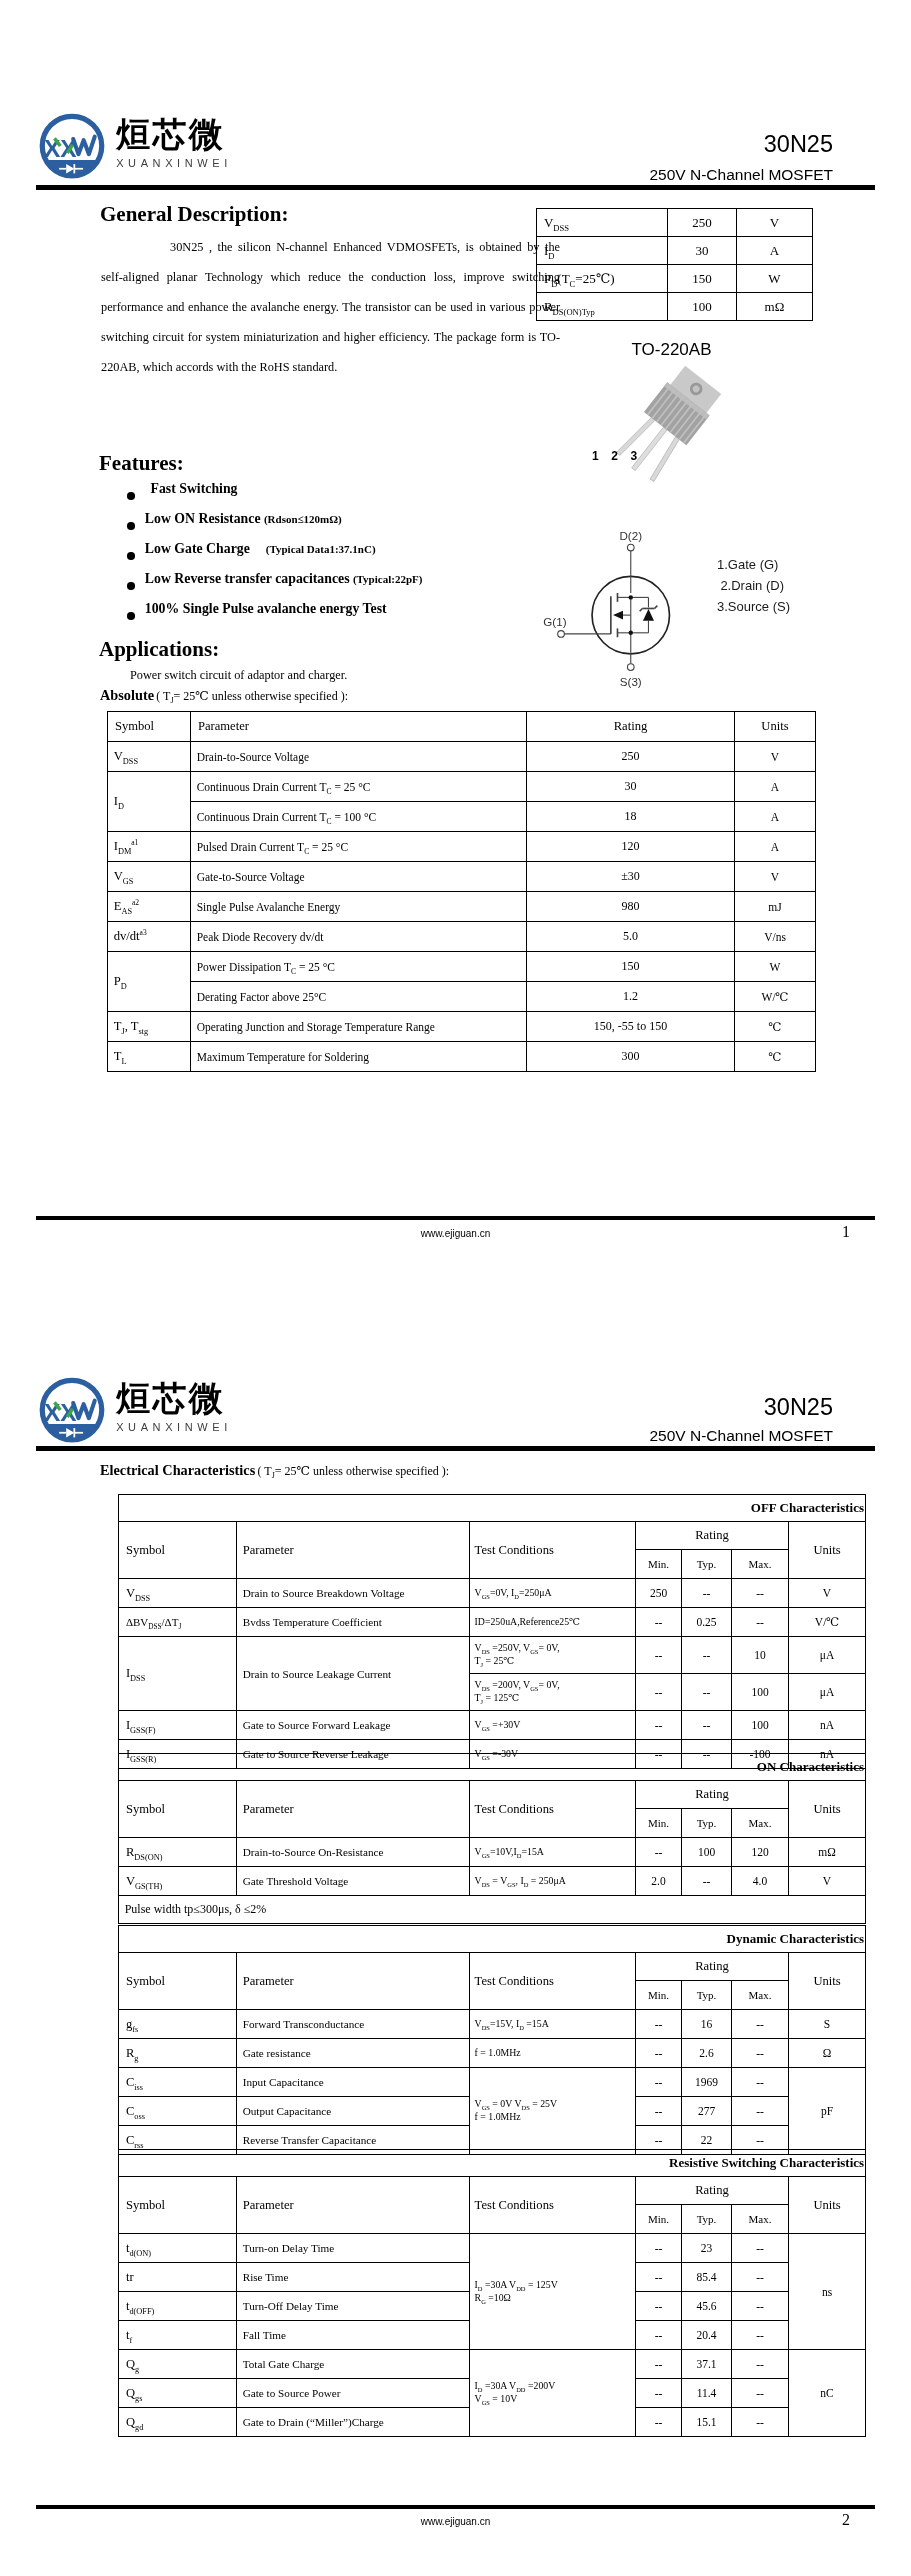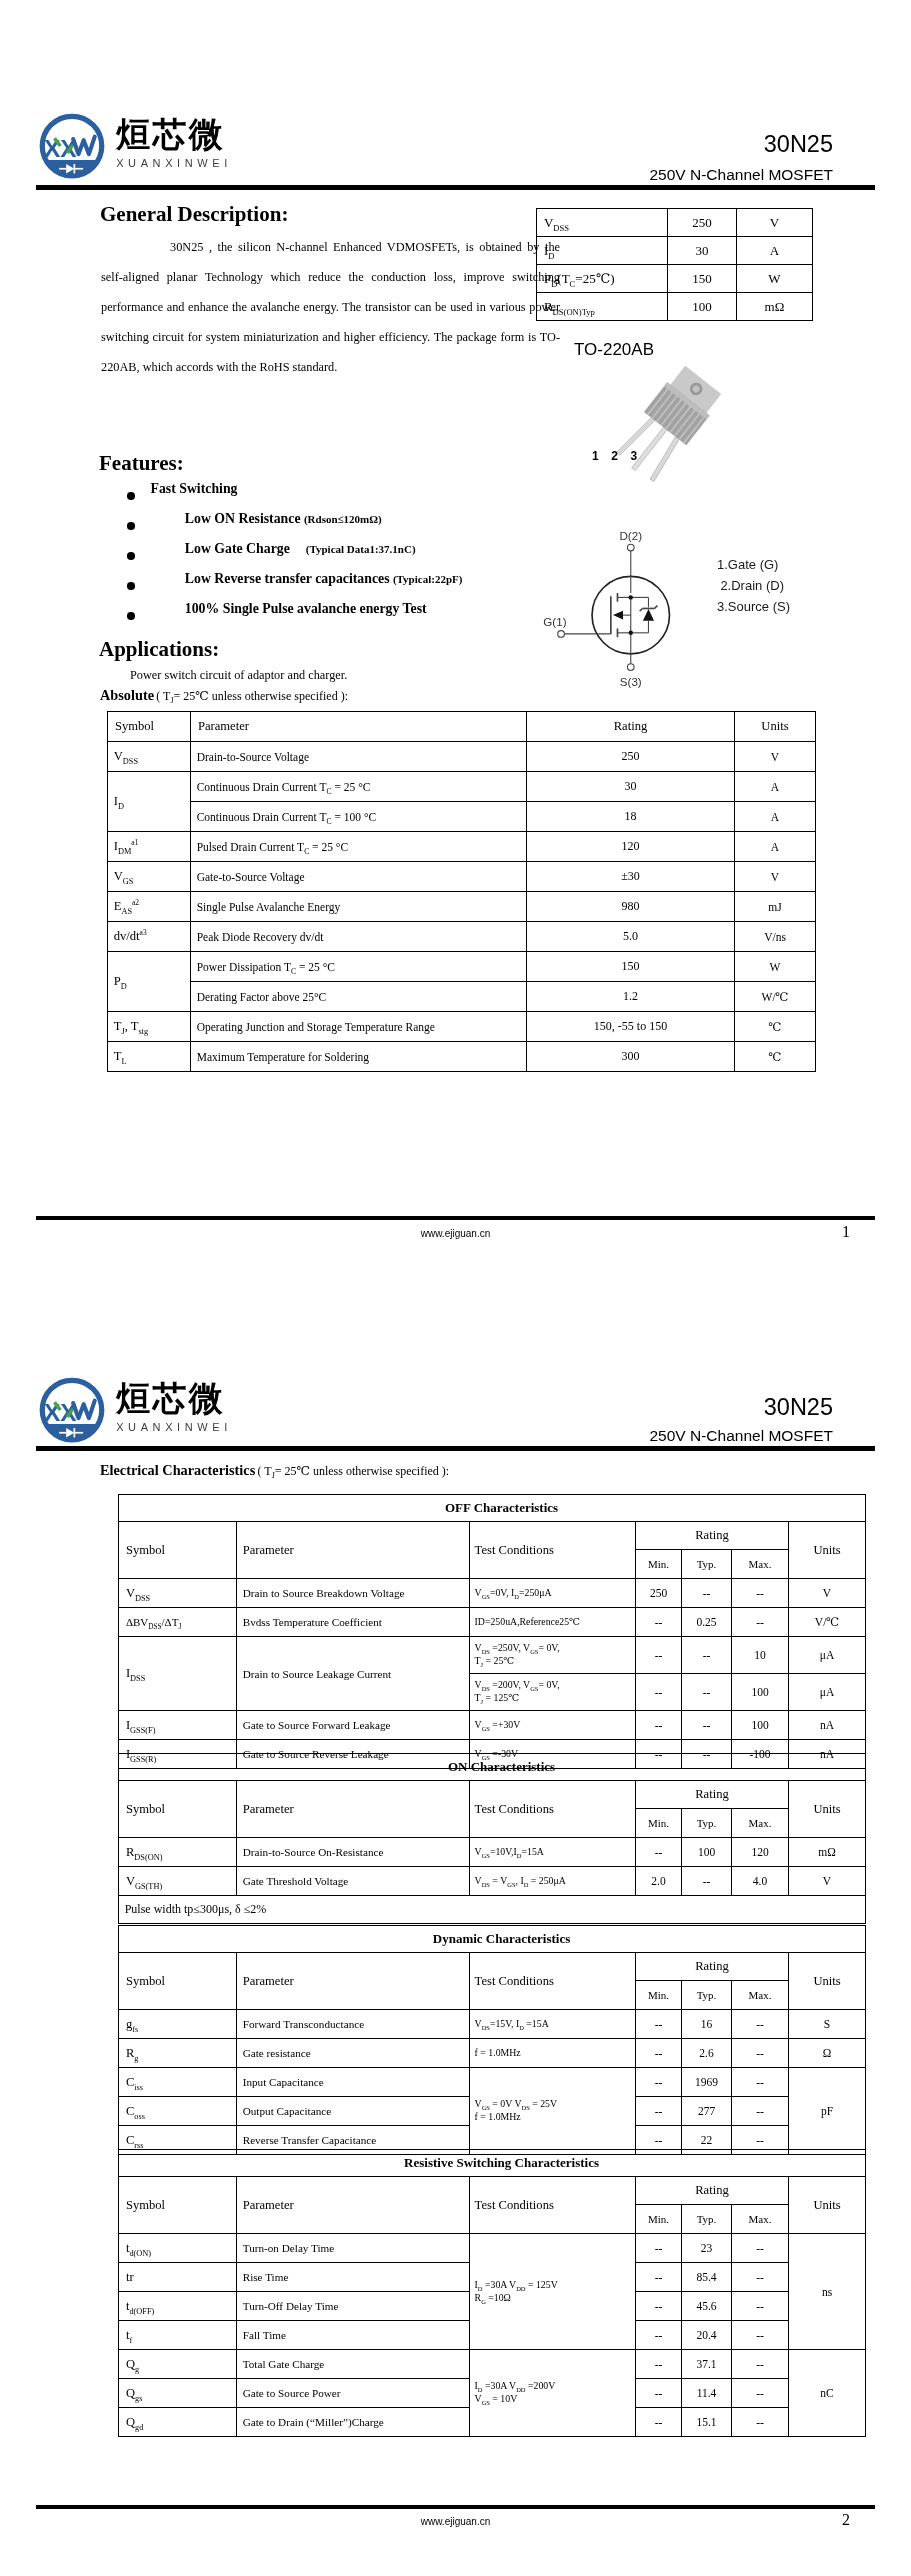--- a/index.html
+++ b/index.html
@@ -15,42 +15,42 @@
   .partno{font-family:"Liberation Sans","DejaVu Sans",sans-serif;font-size:23.5px;text-align:left;margin-left:7px;}
   .subtitle{font-family:"Liberation Sans","DejaVu Sans",sans-serif;font-size:15.5px;text-align:right;}
   .rule{left:36px;width:839px;height:4.6px;background:#000;}
   
   .h-serif{font-weight:bold;font-size:21px;}
   .gdesc{width:459px;text-align:justify;font-size:12.3px;line-height:30px;text-indent:69px;}
   .st{border-collapse:collapse;table-layout:fixed;width:275px;border:1.7px solid #000;}
   .st td{border:1.1px solid #000;height:25px;font-size:13px;}
   .st td.p{padding-left:6.9px;}
   .st td.c{text-align:center;}
-  .to220-title{width:195px;text-align:left;font-family:"Liberation Sans",sans-serif;font-size:17px;}
+  .to220-title{width:195px;text-align:center;font-family:"Liberation Sans",sans-serif;font-size:17px;}
   .pins{font-family:"Liberation Sans",sans-serif;font-weight:bold;font-size:12px;letter-spacing:4.6px;}
   .legend div{font-family:"Liberation Sans",sans-serif;font-size:13px;line-height:21px;color:#1a1a1a;}
   .feat-item{display:flex;align-items:baseline;height:30px;}
   .feat-item .bullet{width:7.5px;height:7.5px;border-radius:50%;background:#000;margin-right:10.3px;flex:0 0 auto;align-self:center;}
-  .feat-main{font-weight:bold;font-size:13.8px;margin-left:40px;}
+  .feat-main{font-weight:bold;font-size:13.8px;}
   .feat-note{font-weight:bold;font-size:11px;margin-left:3.4px;}
   .apps-body{font-size:12.3px;}
   .sec-heading .b{font-weight:bold;font-size:14.3px;}
   .sec-heading .r{font-size:12px;}
   .at{border-collapse:collapse;table-layout:fixed;width:708px;border:1.7px solid #000;}
   .at th,.at td{border:1.1px solid #000;height:27px;font-weight:normal;overflow:hidden;}
   .at th{font-size:12.6px;}
   .at th.l{text-align:left;padding-left:6.9px;}
   .at td.sym{text-align:left;padding-left:5.7px;font-size:12.6px;}
   .at td.par{text-align:left;padding-left:5.7px;font-size:11.5px;}
   .at td.v{text-align:center;font-size:12px;}
   .at td.u{text-align:center;font-size:11.5px;}
   
   .dt{border-collapse:collapse;table-layout:fixed;width:746px;border:1.7px solid #000;}
   .dt th,.dt td{border:1.1px solid #000;font-weight:normal;overflow:hidden;vertical-align:middle;}
-  .dt .sec{font-size:13px;font-weight:bold;text-align:center;padding-left:20px;height:24px;border-bottom:1.7px solid #000;}
+  .dt .sec{font-size:13px;font-weight:bold;text-align:right;padding-left:20px;height:24px;border-bottom:1.7px solid #000;}
   .dt th{font-size:12.6px;}
   .dt tr.h2 th{font-size:11px;height:26px;border-bottom:1.7px solid #000;}
   .dt th.rt{height:25px;}
   .dt td{height:26px;}
   .dt td.sym{text-align:left;padding-left:6.9px;font-size:12.6px;}
   .dt td.par{text-align:left;padding-left:5.7px;font-size:11.2px;}
   .dt td.tc{text-align:left;padding-left:4.6px;font-size:9.8px;line-height:12.6px;}
   .dt td.v,.dt td.u{text-align:center;font-size:11.5px;}
   .dt tr.tall td{height:34px;}
   .dt td.note{text-align:left;padding-left:5.7px;font-size:12px;height:25px;}

